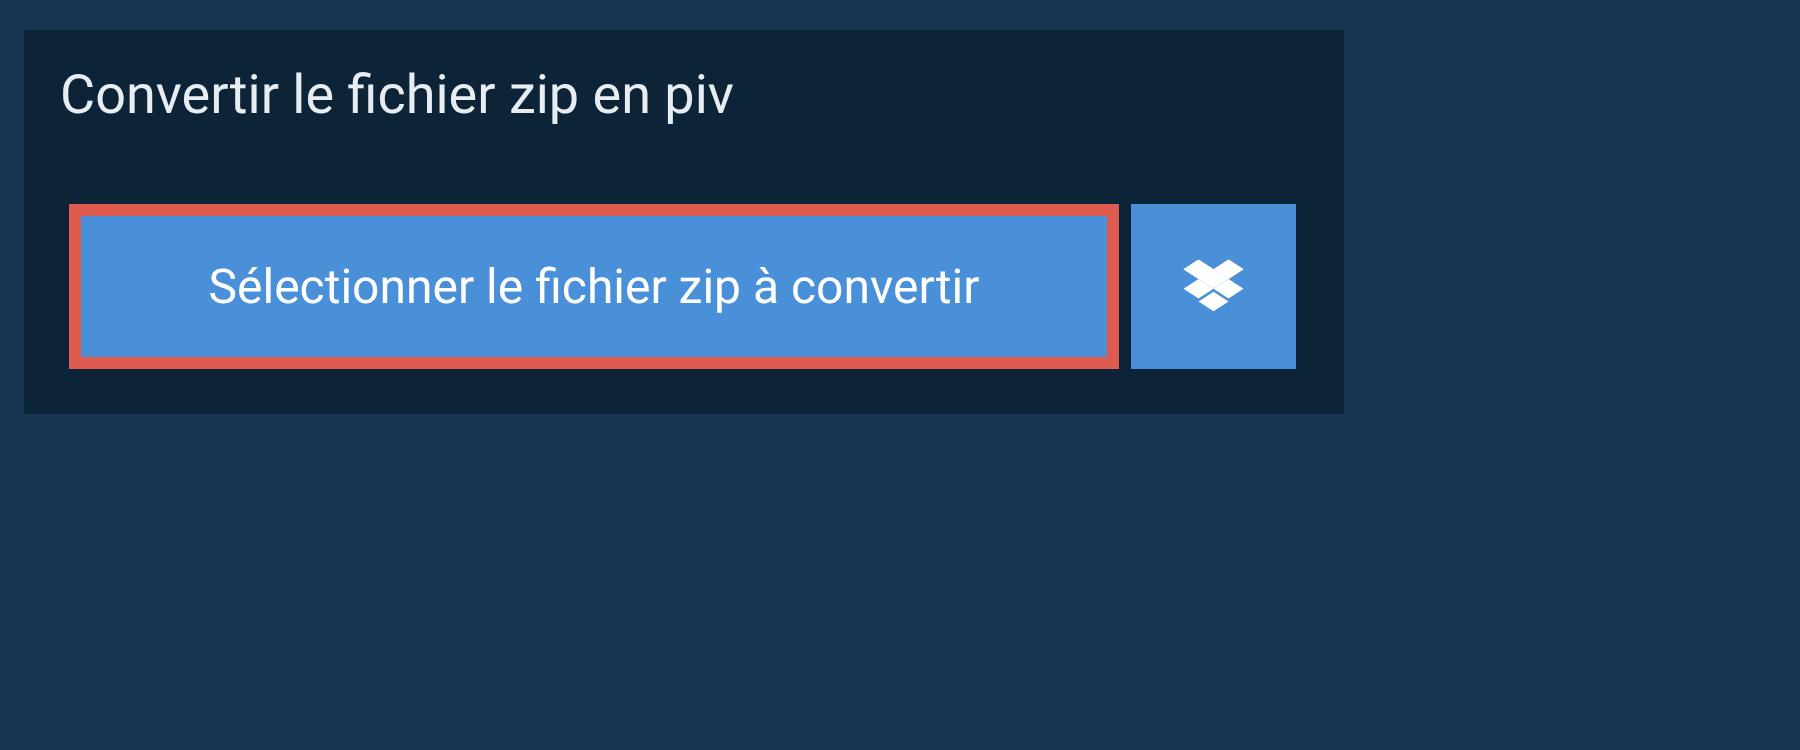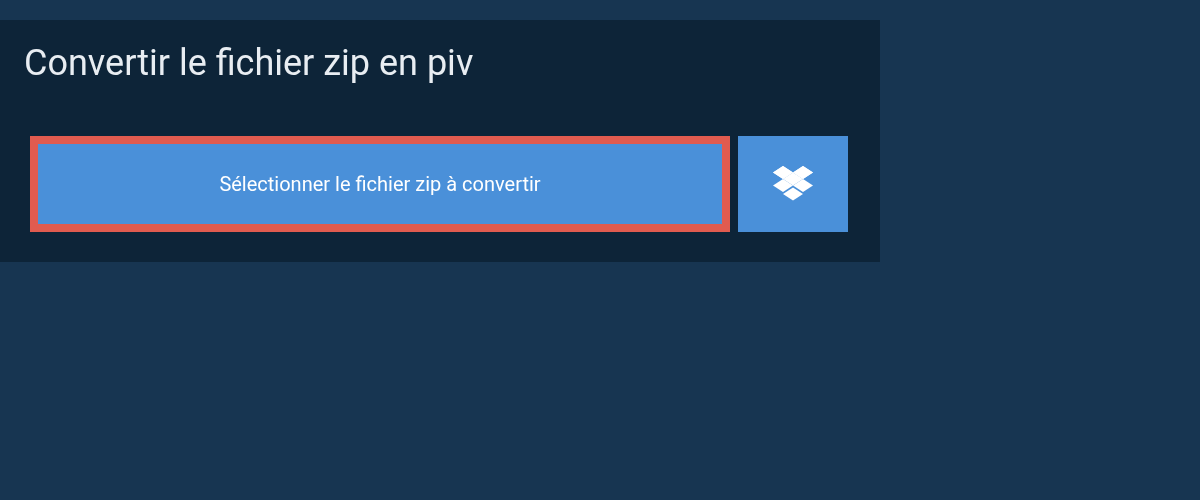--- a/index.html
+++ b/index.html
@@ -9,42 +9,42 @@
     }
     body {
       width: 1200px;
       height: 500px;
       background: #173551;
       font-family: -apple-system, BlinkMacSystemFont, "Segoe UI", Roboto, Helvetica, Arial, sans-serif;
       overflow: hidden;
     }
     .card {
       background: #0d2438;
-      margin: 20px 0 0 0;
+      margin: 20px 0 0 16px;
       padding-bottom: 30px;
       width: 880px;
     }
     .title-bar {
       display: inline-block;
       background: #0d2438;
       color: #e8edf2;
       font-size: 36px;
       font-weight: 400;
       padding: 22px 40px 22px 24px;
     }
     .button-row {
       display: flex;
       margin: 30px 30px 0 30px;
       gap: 8px;
     }
     .select-button {
       background: #4a90d9;
       border: 8px solid #e05b4f;
       color: #ffffff;
-      font-size: 20px;
+      font-size: 32px;
       font-weight: 400;
       padding: 28px 40px;
       cursor: pointer;
       text-align: center;
       flex: 0 0 auto;
       display: flex;
       align-items: center;
       justify-content: center;
       width: 700px;
     }

